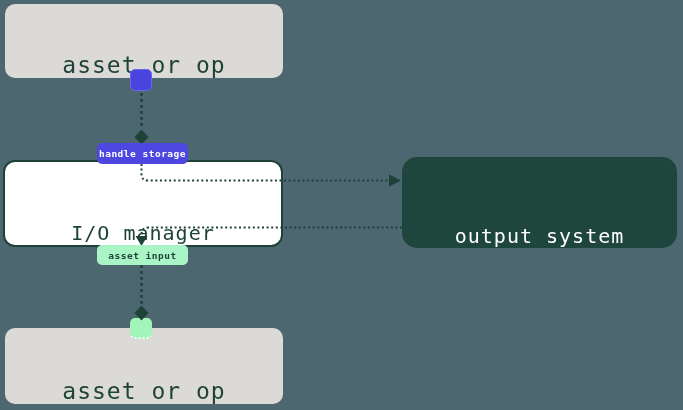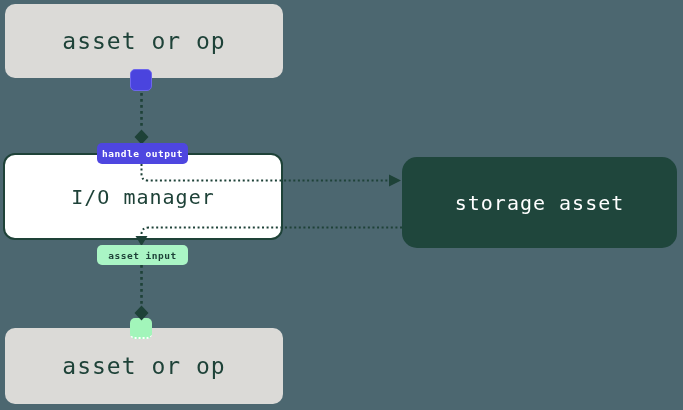--- a/index.html
+++ b/index.html
@@ -10,40 +10,40 @@
   #canvas {
     position: relative;
     width: 683px;
     height: 410px;
     background: var(--bg, #4c6770);
     overflow: hidden;
   }
   .node {
     position: absolute;
     display: flex;
-    align-items: center;
+    align-items: flex-end;
     justify-content: center;
     box-sizing: border-box;
   }
   .asset-node {
     left: 5px;
     width: 278px;
     height: 74px;
     border-radius: 10px;
     background: var(--node-gray, #dbdad7);
     color: var(--ink, #1e4238);
     font-size: 23px;
     letter-spacing: 1px;
     z-index: 1;
   }
   #asset-top { top: 4px; }
   #asset-bottom { top: 328px; height: 76px; }
   #io-manager {
     left: 3px;
-    top: 153px;
+    top: 160px;
     width: 280px;
     height: 87px;
     border-radius: 12px;
     background: #ffffff;
     border: 2.5px solid var(--ink, #1e4238);
     color: var(--ink, #1e4238);
     font-size: 20px;
     letter-spacing: 1px;
     z-index: 2;
   }
@@ -131,40 +131,40 @@
     <span>asset or op</span>
   </div>
 
   <div class="port" id="output-port"></div>
 
   <div class="node" id="io-manager">
     <span>I/O manager</span>
   </div>
 
   <div class="node" id="storage-system">
-    <span>storage asset</span>
+    <span>output system</span>
   </div>
 
   <svg id="connector-layer" viewBox="0 0 683 410" xmlns="http://www.w3.org/2000/svg">
 
     <path class="dotted-v" d="M141.5 93 V 129"></path>
     <polygon points="141.5,129.5 148.5,137 141.5,144.5 134.5,137"></polygon>
 
     <path class="dotted-h" d="M141.5 164 L141.5 174 Q141.5 180.5 148 180.5 L389 180.5"></path>
     <polygon points="389,174.5 401,180.5 389,186.5"></polygon>
 
     <path class="dotted-h" d="M402 227.5 L149 227.5 Q141.5 227.5 141.5 234 L141.5 236"></path>
     <polygon points="135.5,236 147.5,236 141.5,246"></polygon>
 
     <path class="dotted-v" d="M141.5 265 V 305"></path>
     <polygon points="141.5,305.5 148.5,313 141.5,320.5 134.5,313"></polygon>
   </svg>
 
   <div class="edge-badge" id="handle-output-badge">
-    <span>handle output</span>
+    <span>handle storage</span>
   </div>
 
   <div class="edge-badge" id="load-input-badge">
     <span>asset input</span>
   </div>
 
   <div class="port" id="input-port"></div>
 
   <div class="node asset-node" id="asset-bottom">
     <span>asset or op</span>

